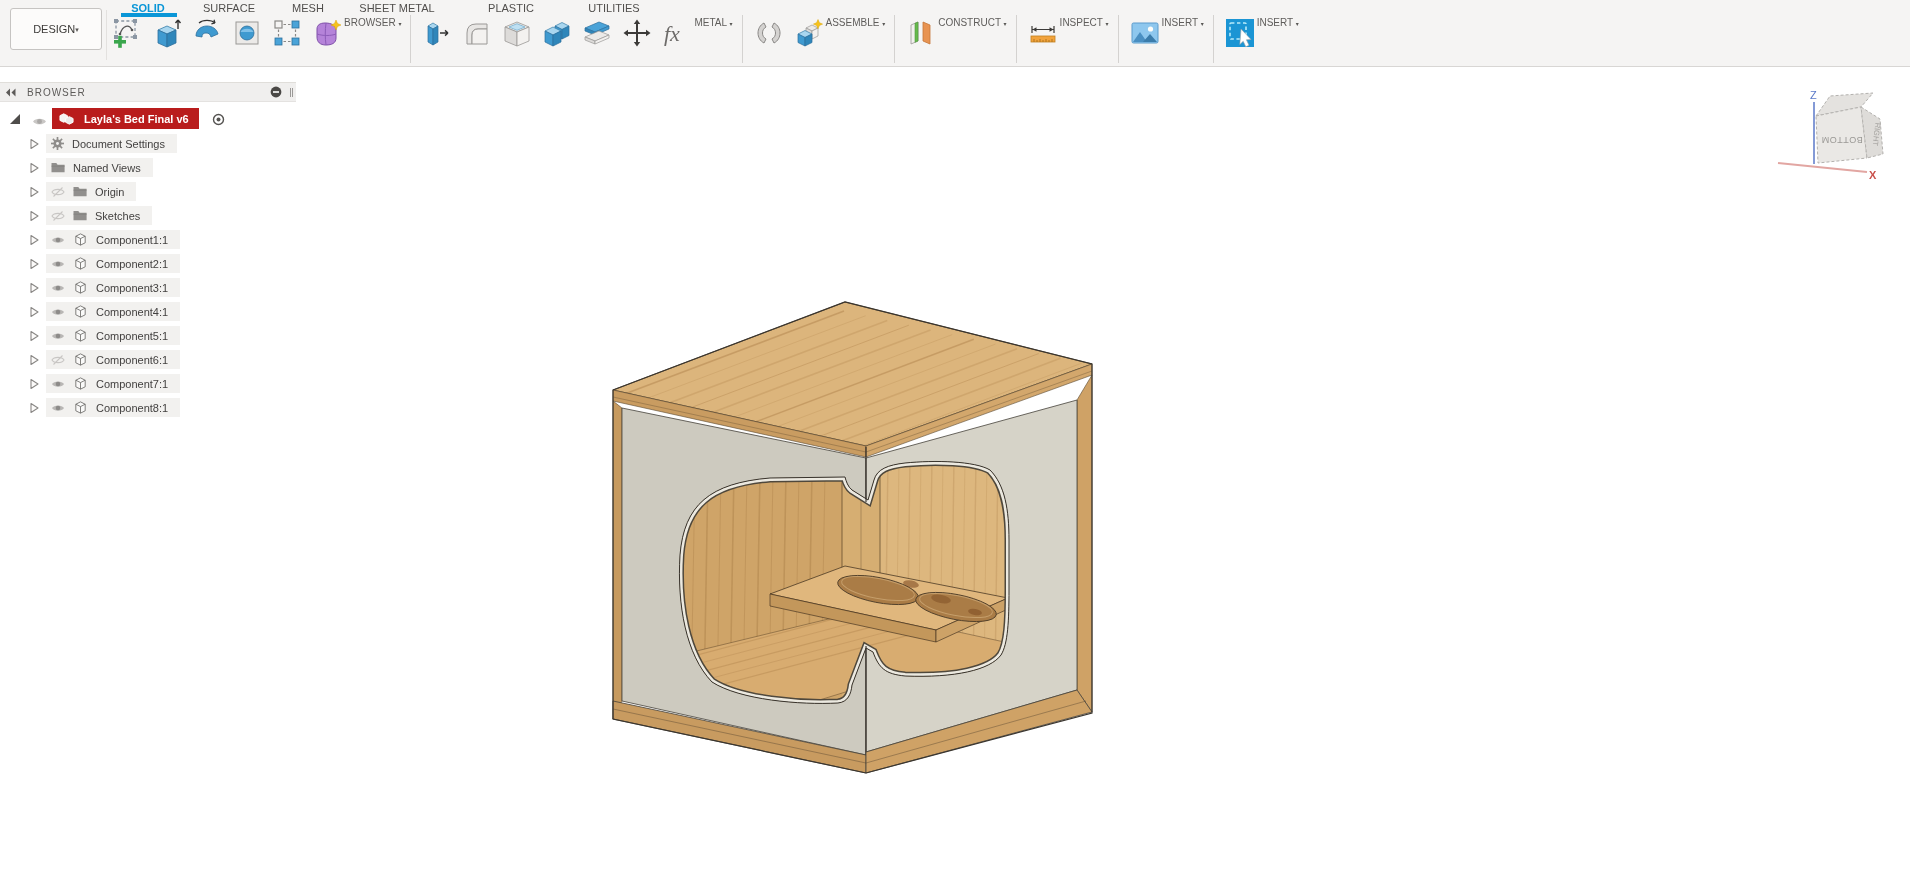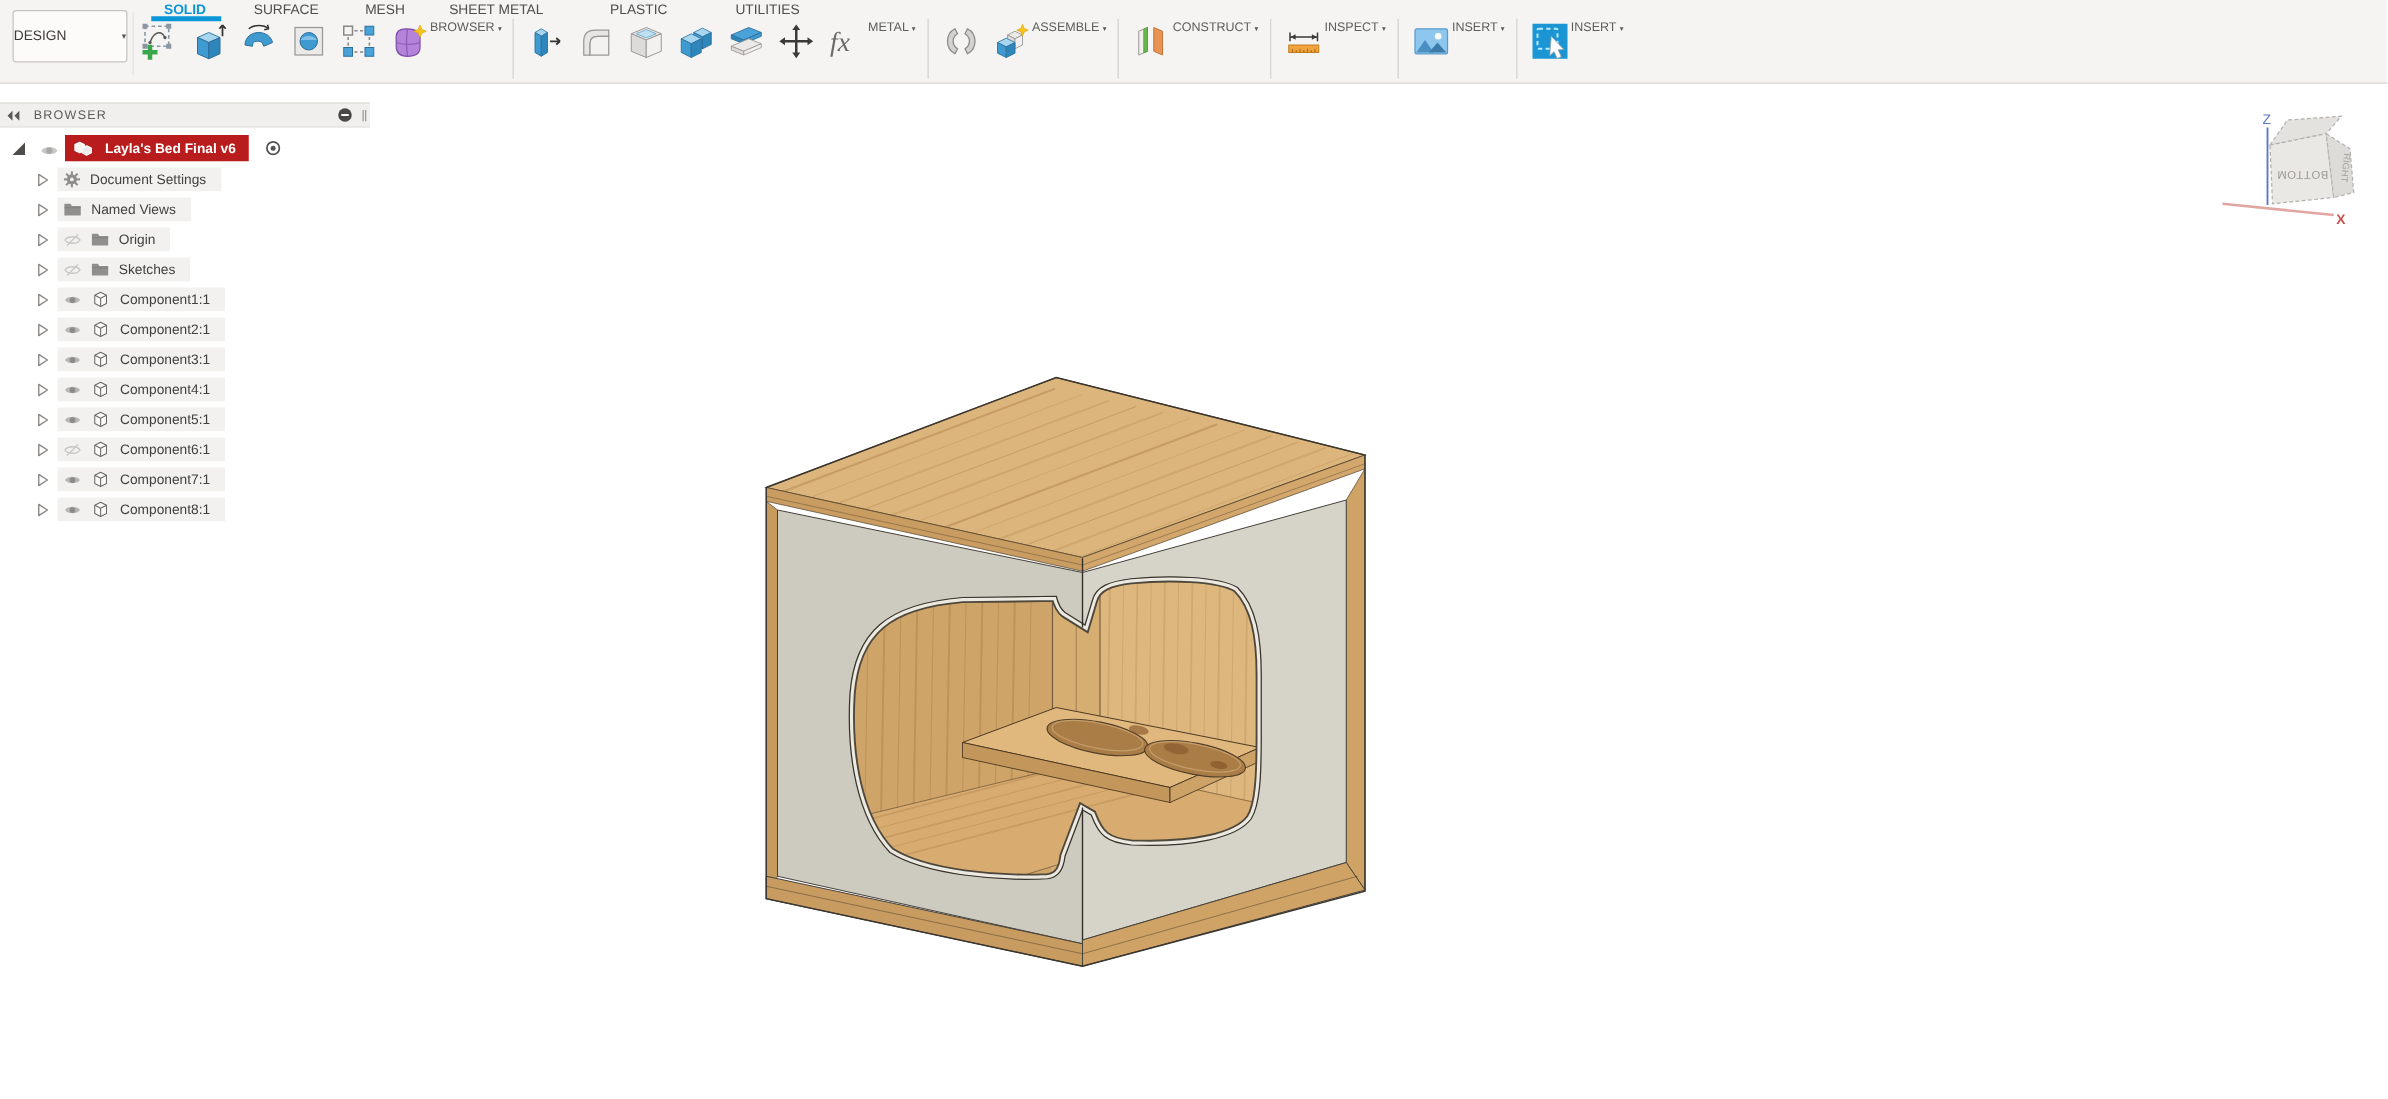--- a/index.html
+++ b/index.html
@@ -1,21 +1,21 @@
 <!DOCTYPE html>
 <html><head>
 <meta charset="utf-8">
 <style>
   html,body{margin:0;padding:0;width:1910px;height:879px;overflow:hidden;background:#fff;
     font-family:"Liberation Sans",sans-serif;-webkit-font-smoothing:antialiased;}
   
   #toolbar{position:absolute;left:0;top:0;width:1910px;height:66px;background:#f5f4f3;
     border-bottom:1px solid #d8d6d4;z-index:10;}
   #design-btn{position:absolute;left:10px;top:8px;width:90px;height:40px;background:#fcfbfa;
-    border:1px solid #c6c4c2;border-radius:3px;display:flex;align-items:center;justify-content:space-between;
+    border:1px solid #c6c4c2;border-radius:3px;display:flex;align-items:center;justify-content:center;
     gap:0;font-size:11px;color:#3c3a38;cursor:pointer;}
   .caret{font-size:7px;color:#5a5856;line-height:1;}
   #toolbar-sep-left{position:absolute;left:106px;top:10px;width:1px;height:50px;background:#e3e1df;}
   .tab{position:absolute;top:0;transform:translateX(-50%);font-size:11px;color:#504e4c;
     padding:2px 6px;cursor:pointer;white-space:nowrap;}
   .tab.active{color:#0a96d7;font-weight:bold;}
   #tab-underline{position:absolute;left:121px;top:13px;width:56px;height:4px;background:#0a96d7;}
   #groups{position:absolute;left:110px;top:15px;display:flex;align-items:flex-start;}
   .group{display:flex;flex-direction:row;}
   .group-icons{display:flex;gap:6px;height:36px;align-items:center;}

